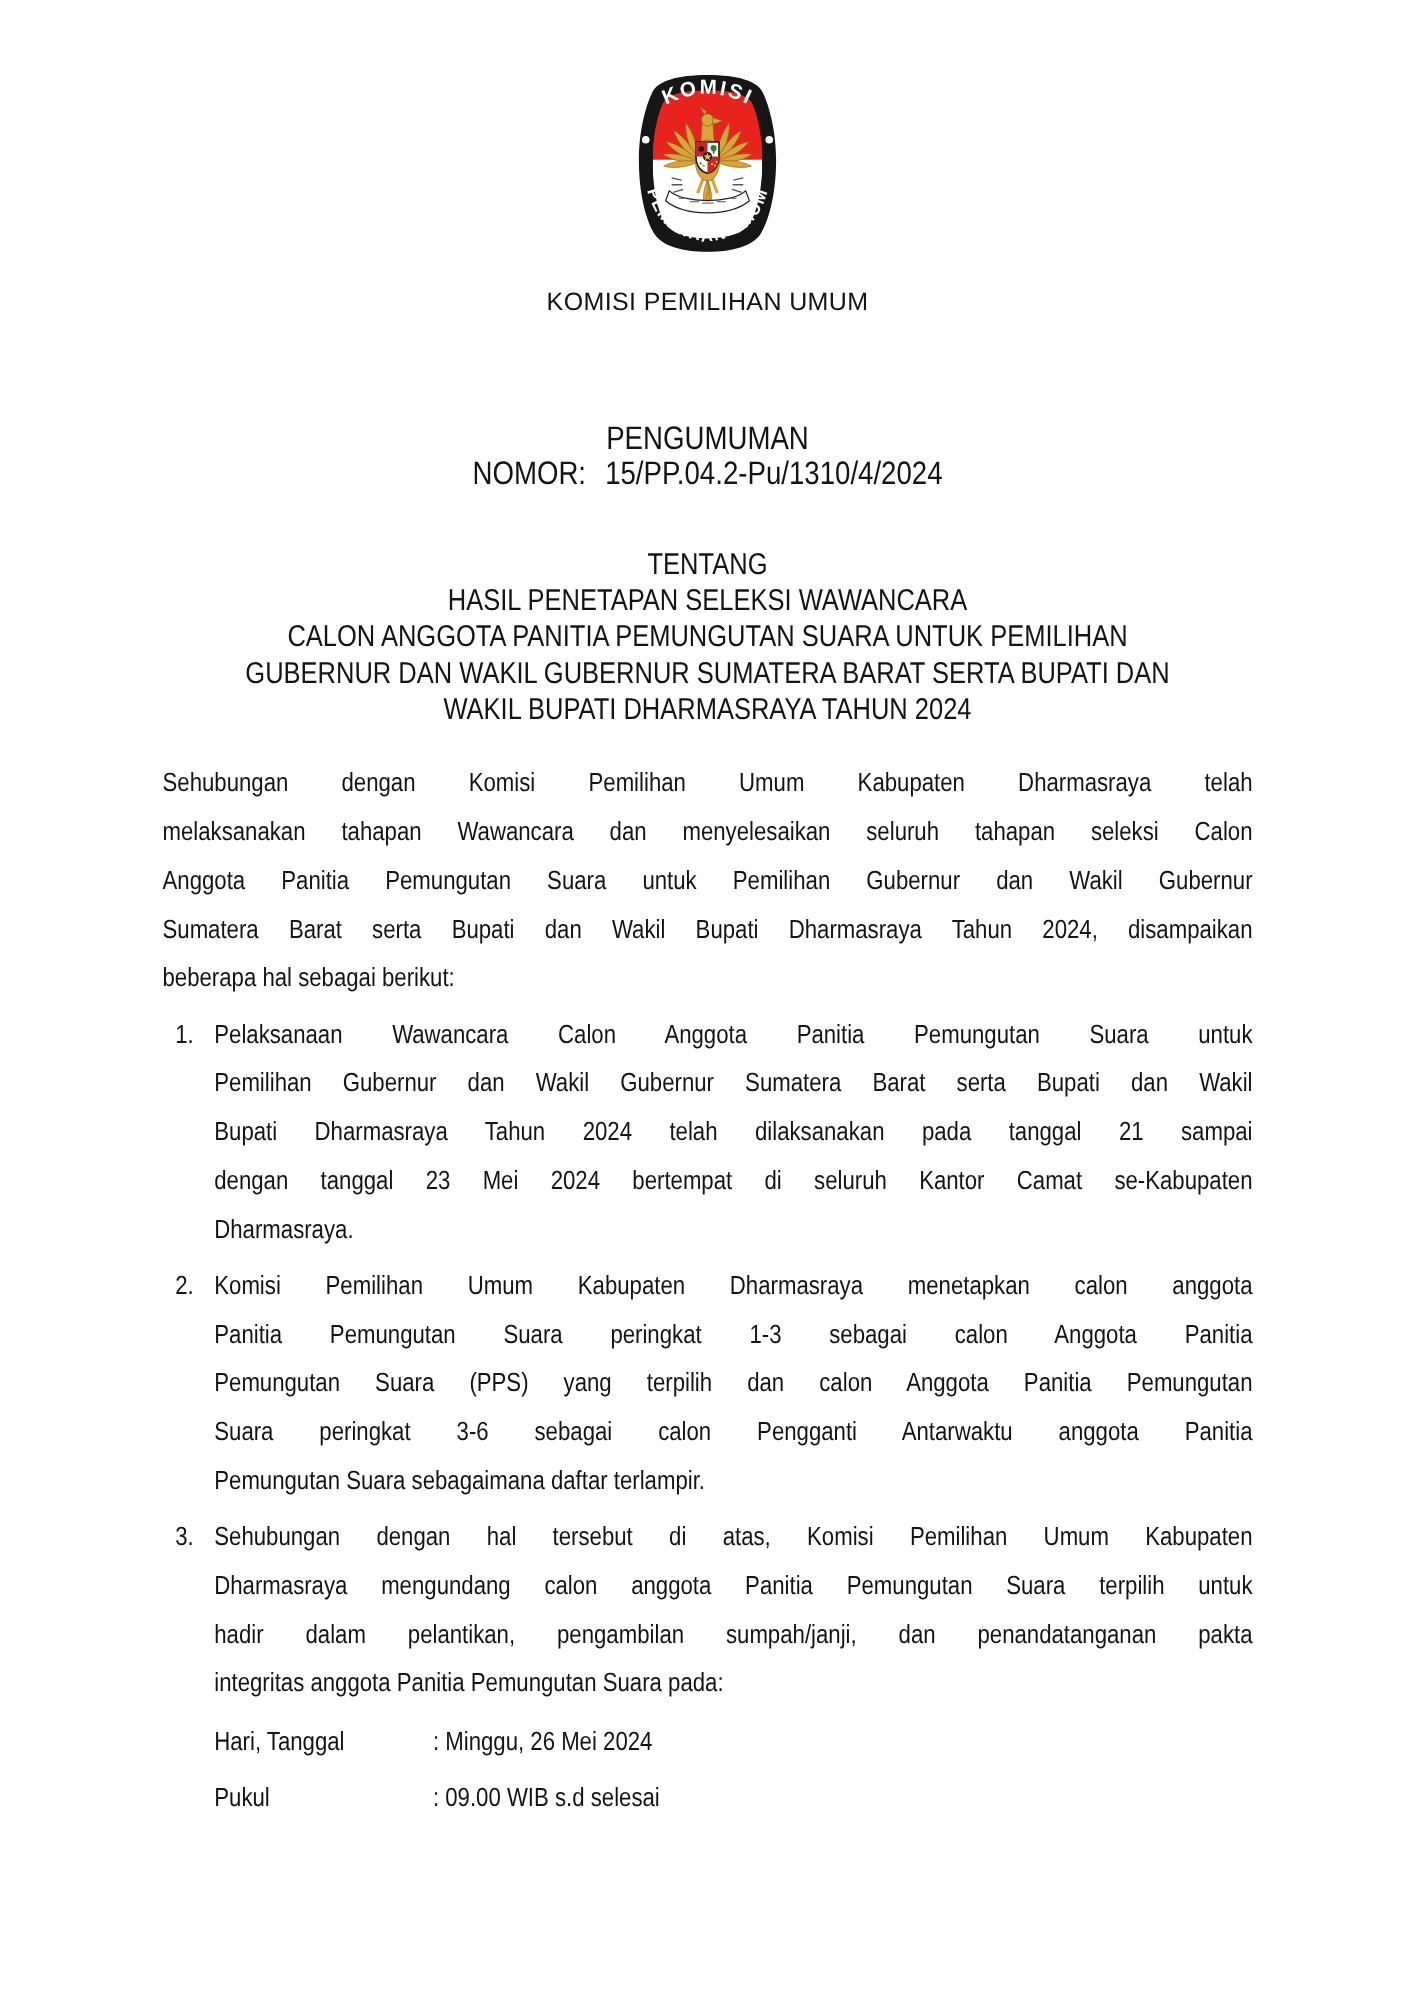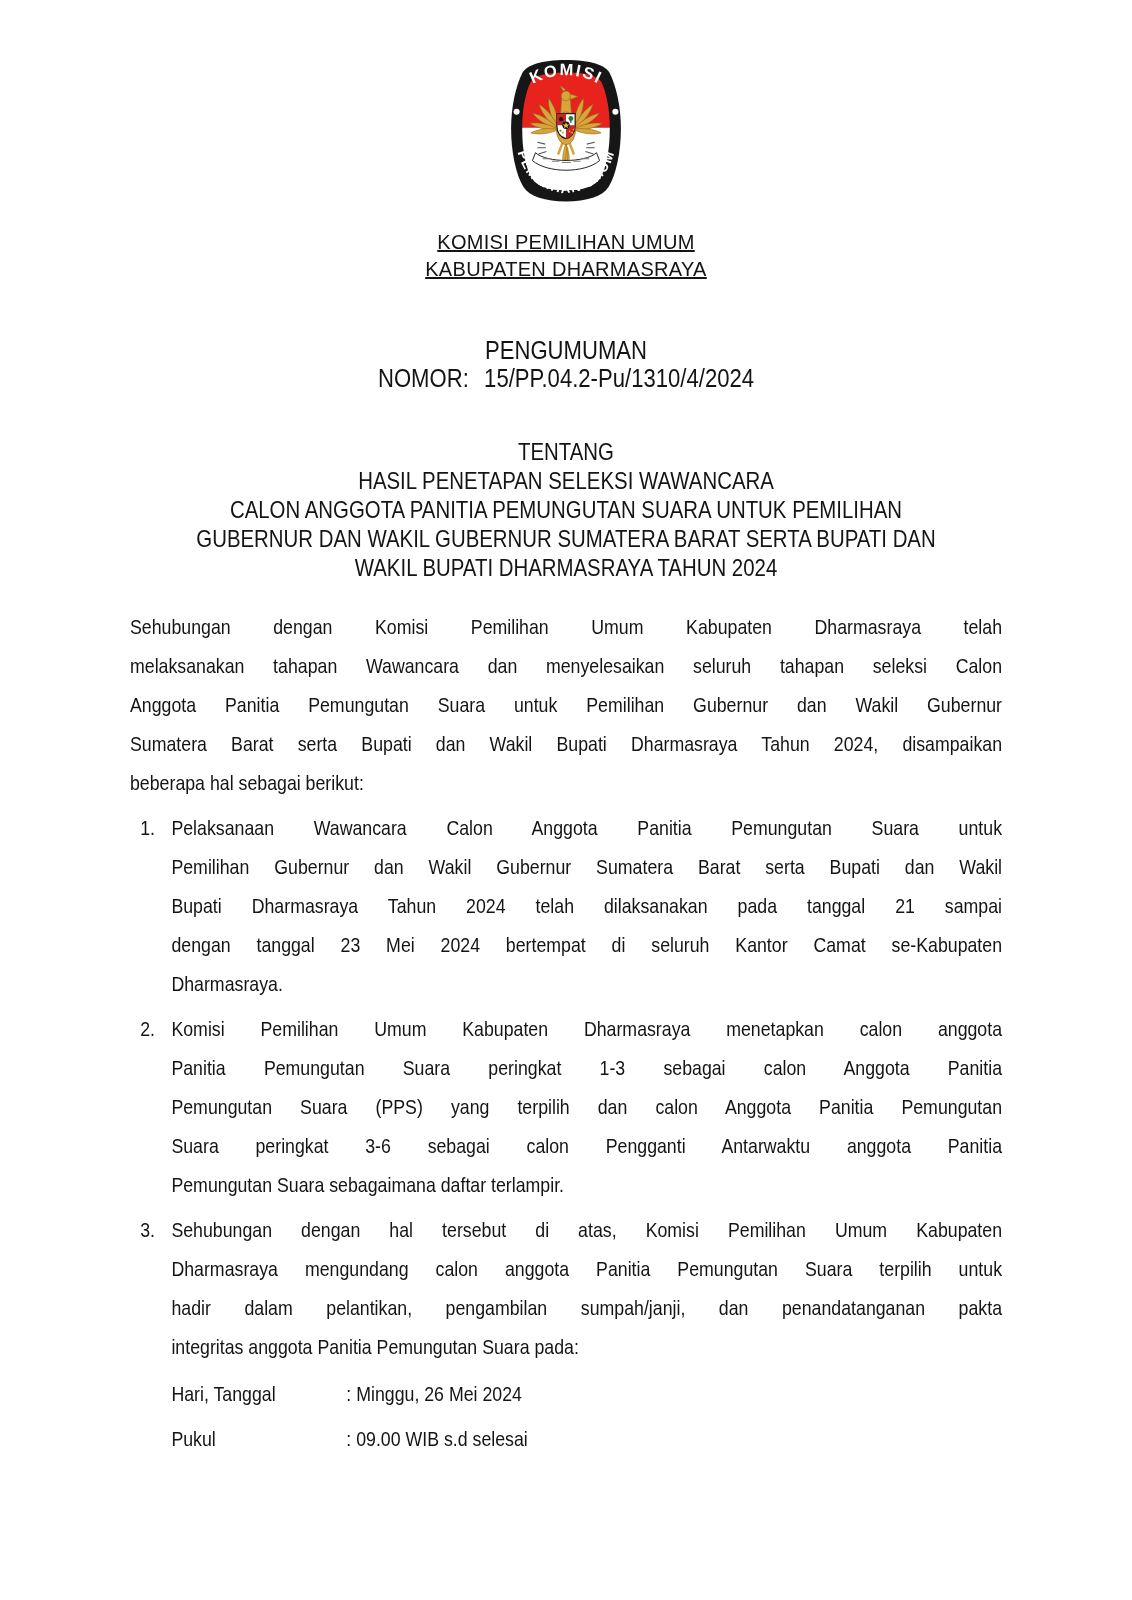--- a/index.html
+++ b/index.html
@@ -13,21 +13,21 @@
     font-family: "Liberation Sans", "DejaVu Sans", sans-serif;
     overflow: hidden;
   }
 
   
   .logo { position: absolute; left: 505px; top: 52px; width: 122px; height: 155px; }
 
   
   .letterhead {
     position: absolute; top: 229px; left: 0; width: 100%;
-    text-align: center; font-size: 20px; line-height: 27px; letter-spacing: 0.3px; text-decoration: underline;
+    text-align: center; font-size: 20px; line-height: 27px; letter-spacing: 0.3px;
   }
 
   
   .narrow-center {
     position: absolute; left: 50%; width: 1032px;
     transform: translateX(-50%) scaleX(0.85);
     transform-origin: center top;
     text-align: center;
   }
   .doc-title { top: 336px; font-size: 26px; line-height: 28px; }
@@ -128,21 +128,20 @@
     <text fill="#ffffff" font-family="Liberation Sans, DejaVu Sans, sans-serif" font-size="27" font-weight="700" letter-spacing="3">
       <textPath href="#arcTop" startOffset="50%" text-anchor="middle">KOMISI</textPath>
     </text>
     <text fill="#ffffff" font-family="Liberation Sans, DejaVu Sans, sans-serif" font-size="22" font-weight="700" letter-spacing="2">
       <textPath href="#arcBottom" startOffset="50%" text-anchor="middle">PEMILIHAN UMUM</textPath>
     </text>
   </svg>
 
   <header class="letterhead">
     <div>KOMISI PEMILIHAN UMUM</div>
-    <div>KABUPATEN DHARMASRAYA</div>
   </header>
 
   <section class="narrow-center doc-title">
     <div>PENGUMUMAN</div>
     <div>
       <span>NOMOR:</span><span class="nomor-value">15/PP.04.2-Pu/1310/4/2024</span>
     </div>
   </section>
 
   <section class="narrow-center subject">

